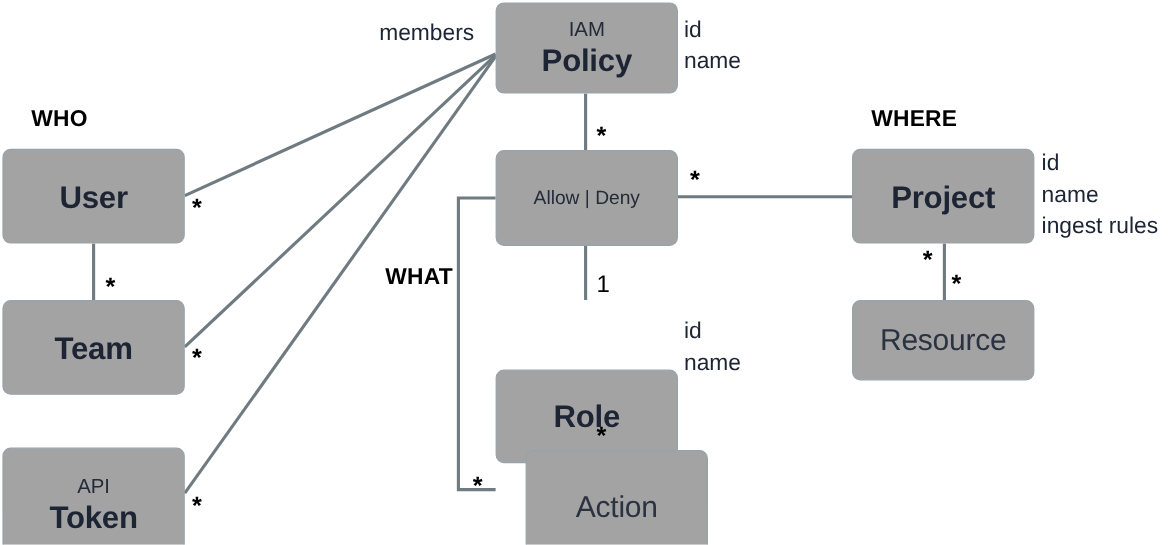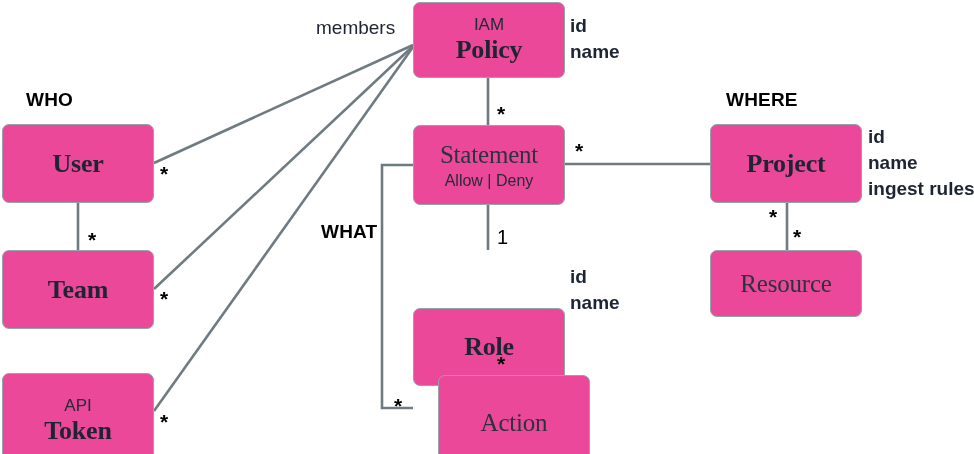--- a/index.html
+++ b/index.html
@@ -21,21 +21,21 @@
   #edges {
     position: absolute;
     left: 0;
     top: 0;
     width: 974px;
     height: 454px;
   }
   .node {
     position: absolute;
     box-sizing: border-box;
-    background: #ec4899;
+    background: #a3a3a3;
     border: 1.6px solid #97a3ab;
     border-radius: 7px;
     display: flex;
     flex-direction: column;
     align-items: center;
     justify-content: center;
     color: #1d2433;
     z-index: 3;
   }
   .node .sub {
@@ -43,21 +43,20 @@
     font-weight: 400;
     line-height: 20px;
     color: #242b38;
   }
   .node .title {
     font-size: 26px;
     font-weight: 700;
     line-height: 30px;
     letter-spacing: -0.2px;
     color: #1d2433;
-    font-family: Liberation Serif, serif;
   }
   .node .title.light {
     font-weight: 400;
     font-size: 25px;
     color: #2b3240;
   }
   .node .flags {
     font-size: 16px;
     font-weight: 400;
     line-height: 20px;
@@ -70,21 +69,21 @@
     font-weight: 700;
     color: #000000;
     letter-spacing: 0.2px;
     z-index: 4;
     white-space: nowrap;
     margin-left: 20px;
   }
   .attrs {
     position: absolute;
     font-size: 19px;
-    font-weight: 700;
+    font-weight: 400;
     line-height: 26px;
     color: #1d2433;
     z-index: 4;
     white-space: nowrap;
   }
   .edge-label {
     position: absolute;
     font-size: 19px;
     font-weight: 400;
     color: #1d2433;
@@ -151,21 +150,20 @@
     <div class="sub">API</div>
     <div class="title">Token</div>
   </div>
 
   <div class="node" style="left:413px; top:2px; width:152px; height:76px;">
     <div class="sub">IAM</div>
     <div class="title">Policy</div>
   </div>
 
   <div class="node" style="left:413px; top:125px; width:152px; height:80px;">
-    <div class="title light">Statement</div>
     <div class="flags">Allow | Deny</div>
   </div>
 
   <div class="node" style="left:413px; top:260px; width:152px; height:78px;margin-top:48px;">
     <div class="title">Role</div>
   </div>
 
   <div class="node" style="left:438px; top:375px; width:152px; height:95px; border-bottom-left-radius:0; border-bottom-right-radius:0;">
     <div class="title light">Action</div>
   </div>

